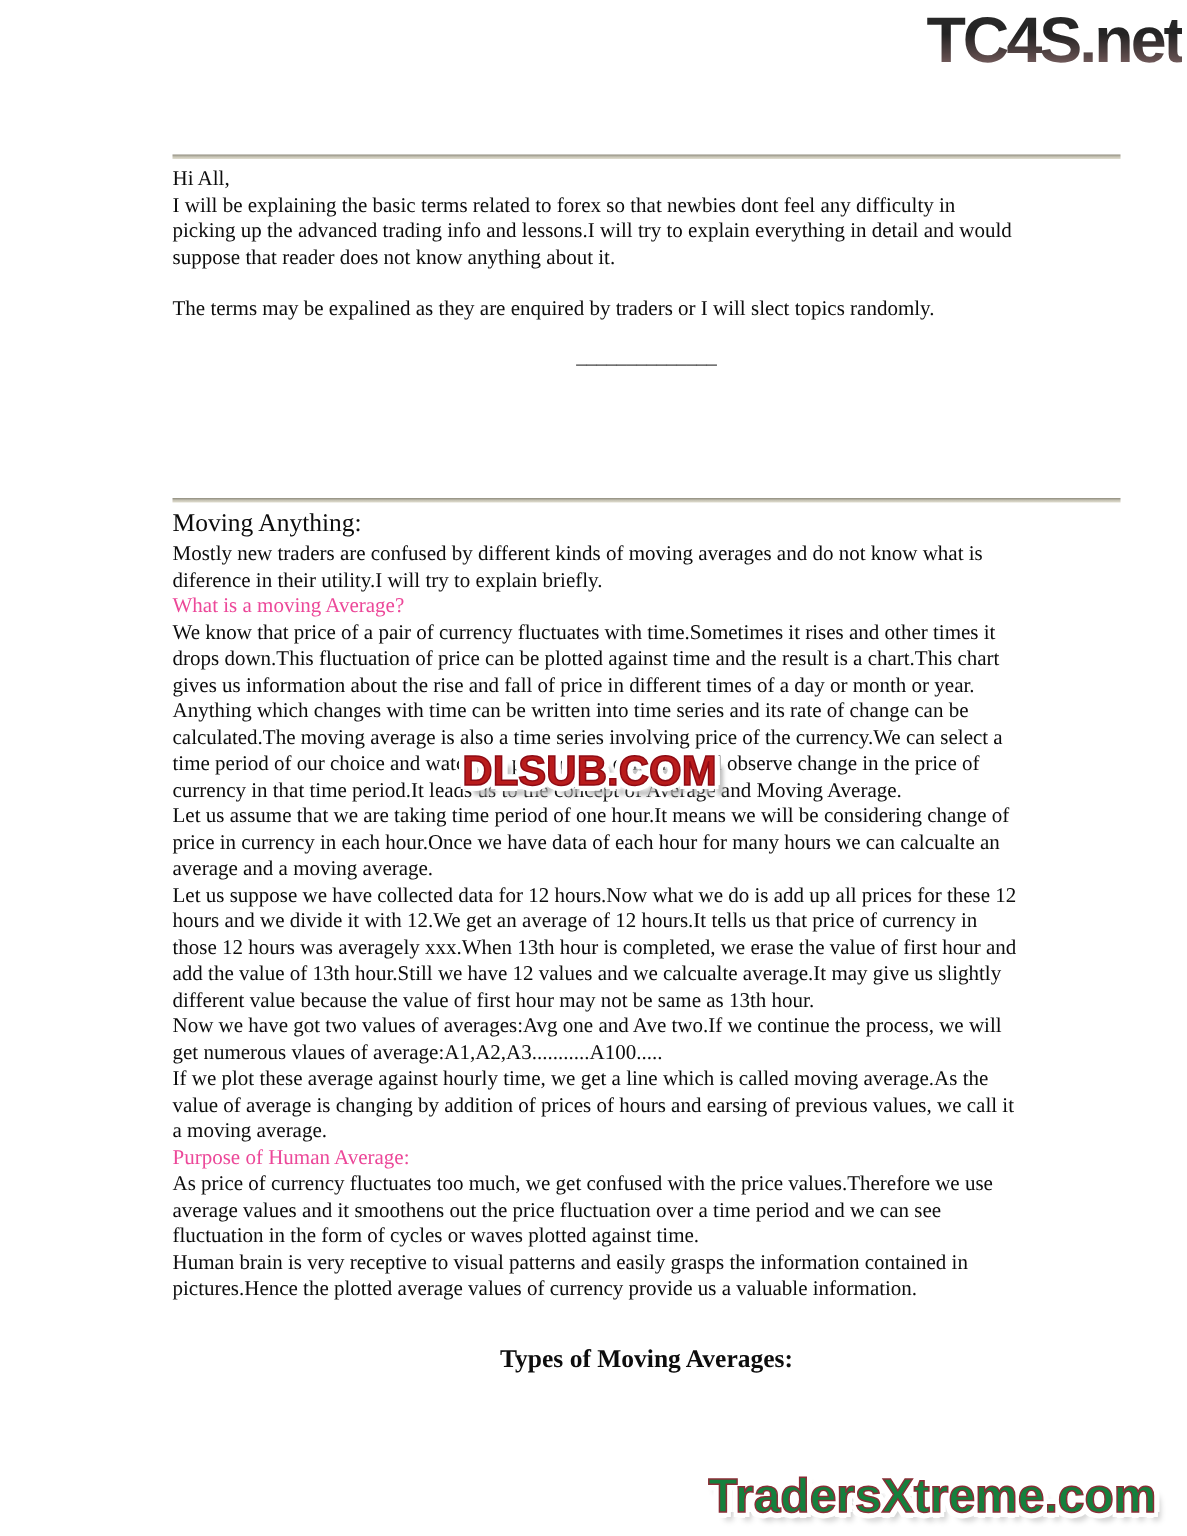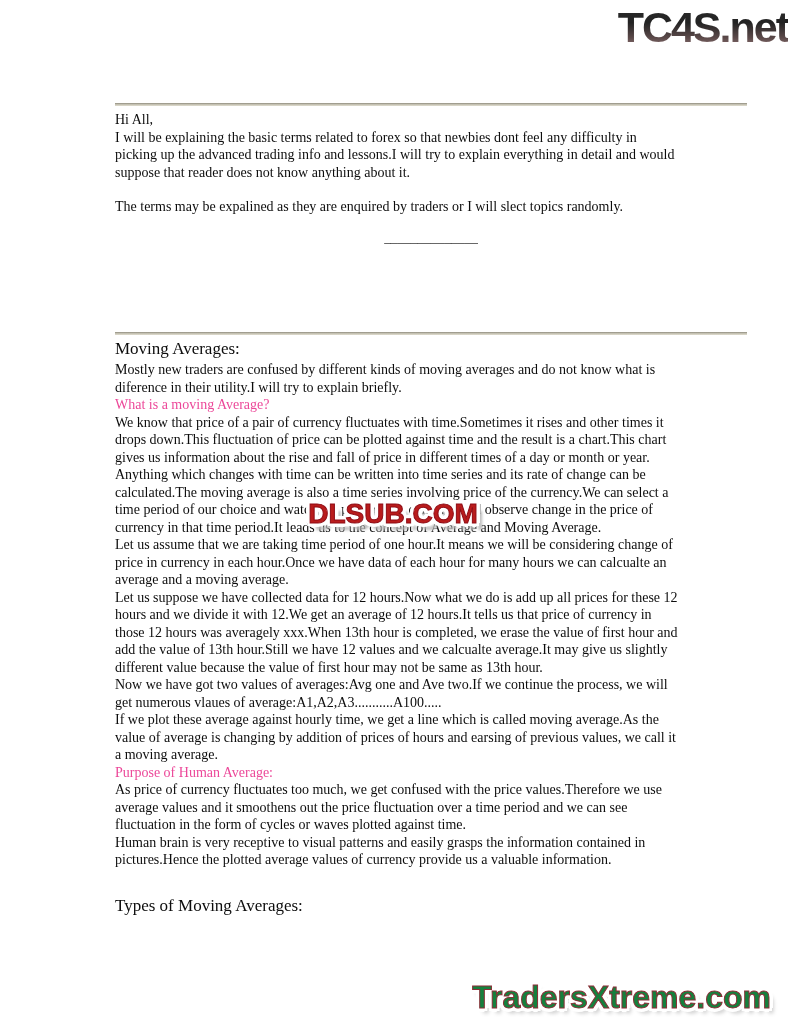--- a/index.html
+++ b/index.html
@@ -31,21 +31,21 @@
   p{margin:0;font-size:14px;line-height:17.5px;white-space:pre-line;}
   .greeting{margin-top:5px;}
   .terms{margin-top:17px;}
   .signature{margin-top:13px;font-size:13.4px;line-height:17.5px;letter-spacing:0;text-align:center;}
   .rule-2{margin-top:86px;}
   .section-heading{
     font-size:17px;line-height:21px;font-weight:normal;margin:3px 0 2px 0;
   }
   .blue-heading{color:#ec4899;}
   .types-heading{
-    font-size:17px;line-height:22px;font-weight:normal;margin:26px 0 0 0;
+    font-size:17px;line-height:22px;font-weight:bold;margin:26px 0 0 0;text-align:center;
   }
   
   .watermark{
     position:absolute;left:245px;top:489px;width:296px;height:50px;
     display:flex;align-items:center;justify-content:center;
     font-family:"Liberation Sans", sans-serif;
     font-weight:bold;font-size:28px;letter-spacing:0px;
     color:#b91c1c;
     -webkit-text-stroke:1px #8d0a14;
     text-shadow:
@@ -79,21 +79,21 @@
 I will be explaining the basic terms related to forex so that newbies dont feel any difficulty in
 picking up the advanced trading info and lessons.I will try to explain everything in detail and would
 suppose that reader does not know anything about it.</p>
 
   <p class="terms">The terms may be expalined as they are enquired by traders or I will slect topics randomly.</p>
 
   <p class="signature">______________</p>
 
   <hr class="rule rule-2">
 
-  <div class="section-heading">Moving Averages:</div>
+  <div class="section-heading">Moving Anything:</div>
 
   <p>Mostly new traders are confused by different kinds of moving averages and do not know what is
 diference in their utility.I will try to explain briefly.</p>
 
   <p class="blue-heading">What is a moving Average?</p>
 
   <p>We know that price of a pair of currency fluctuates with time.Sometimes it rises and other times it
 drops down.This fluctuation of price can be plotted against time and the result is a chart.This chart
 gives us information about the rise and fall of price in different times of a day or month or year.</p>
 

